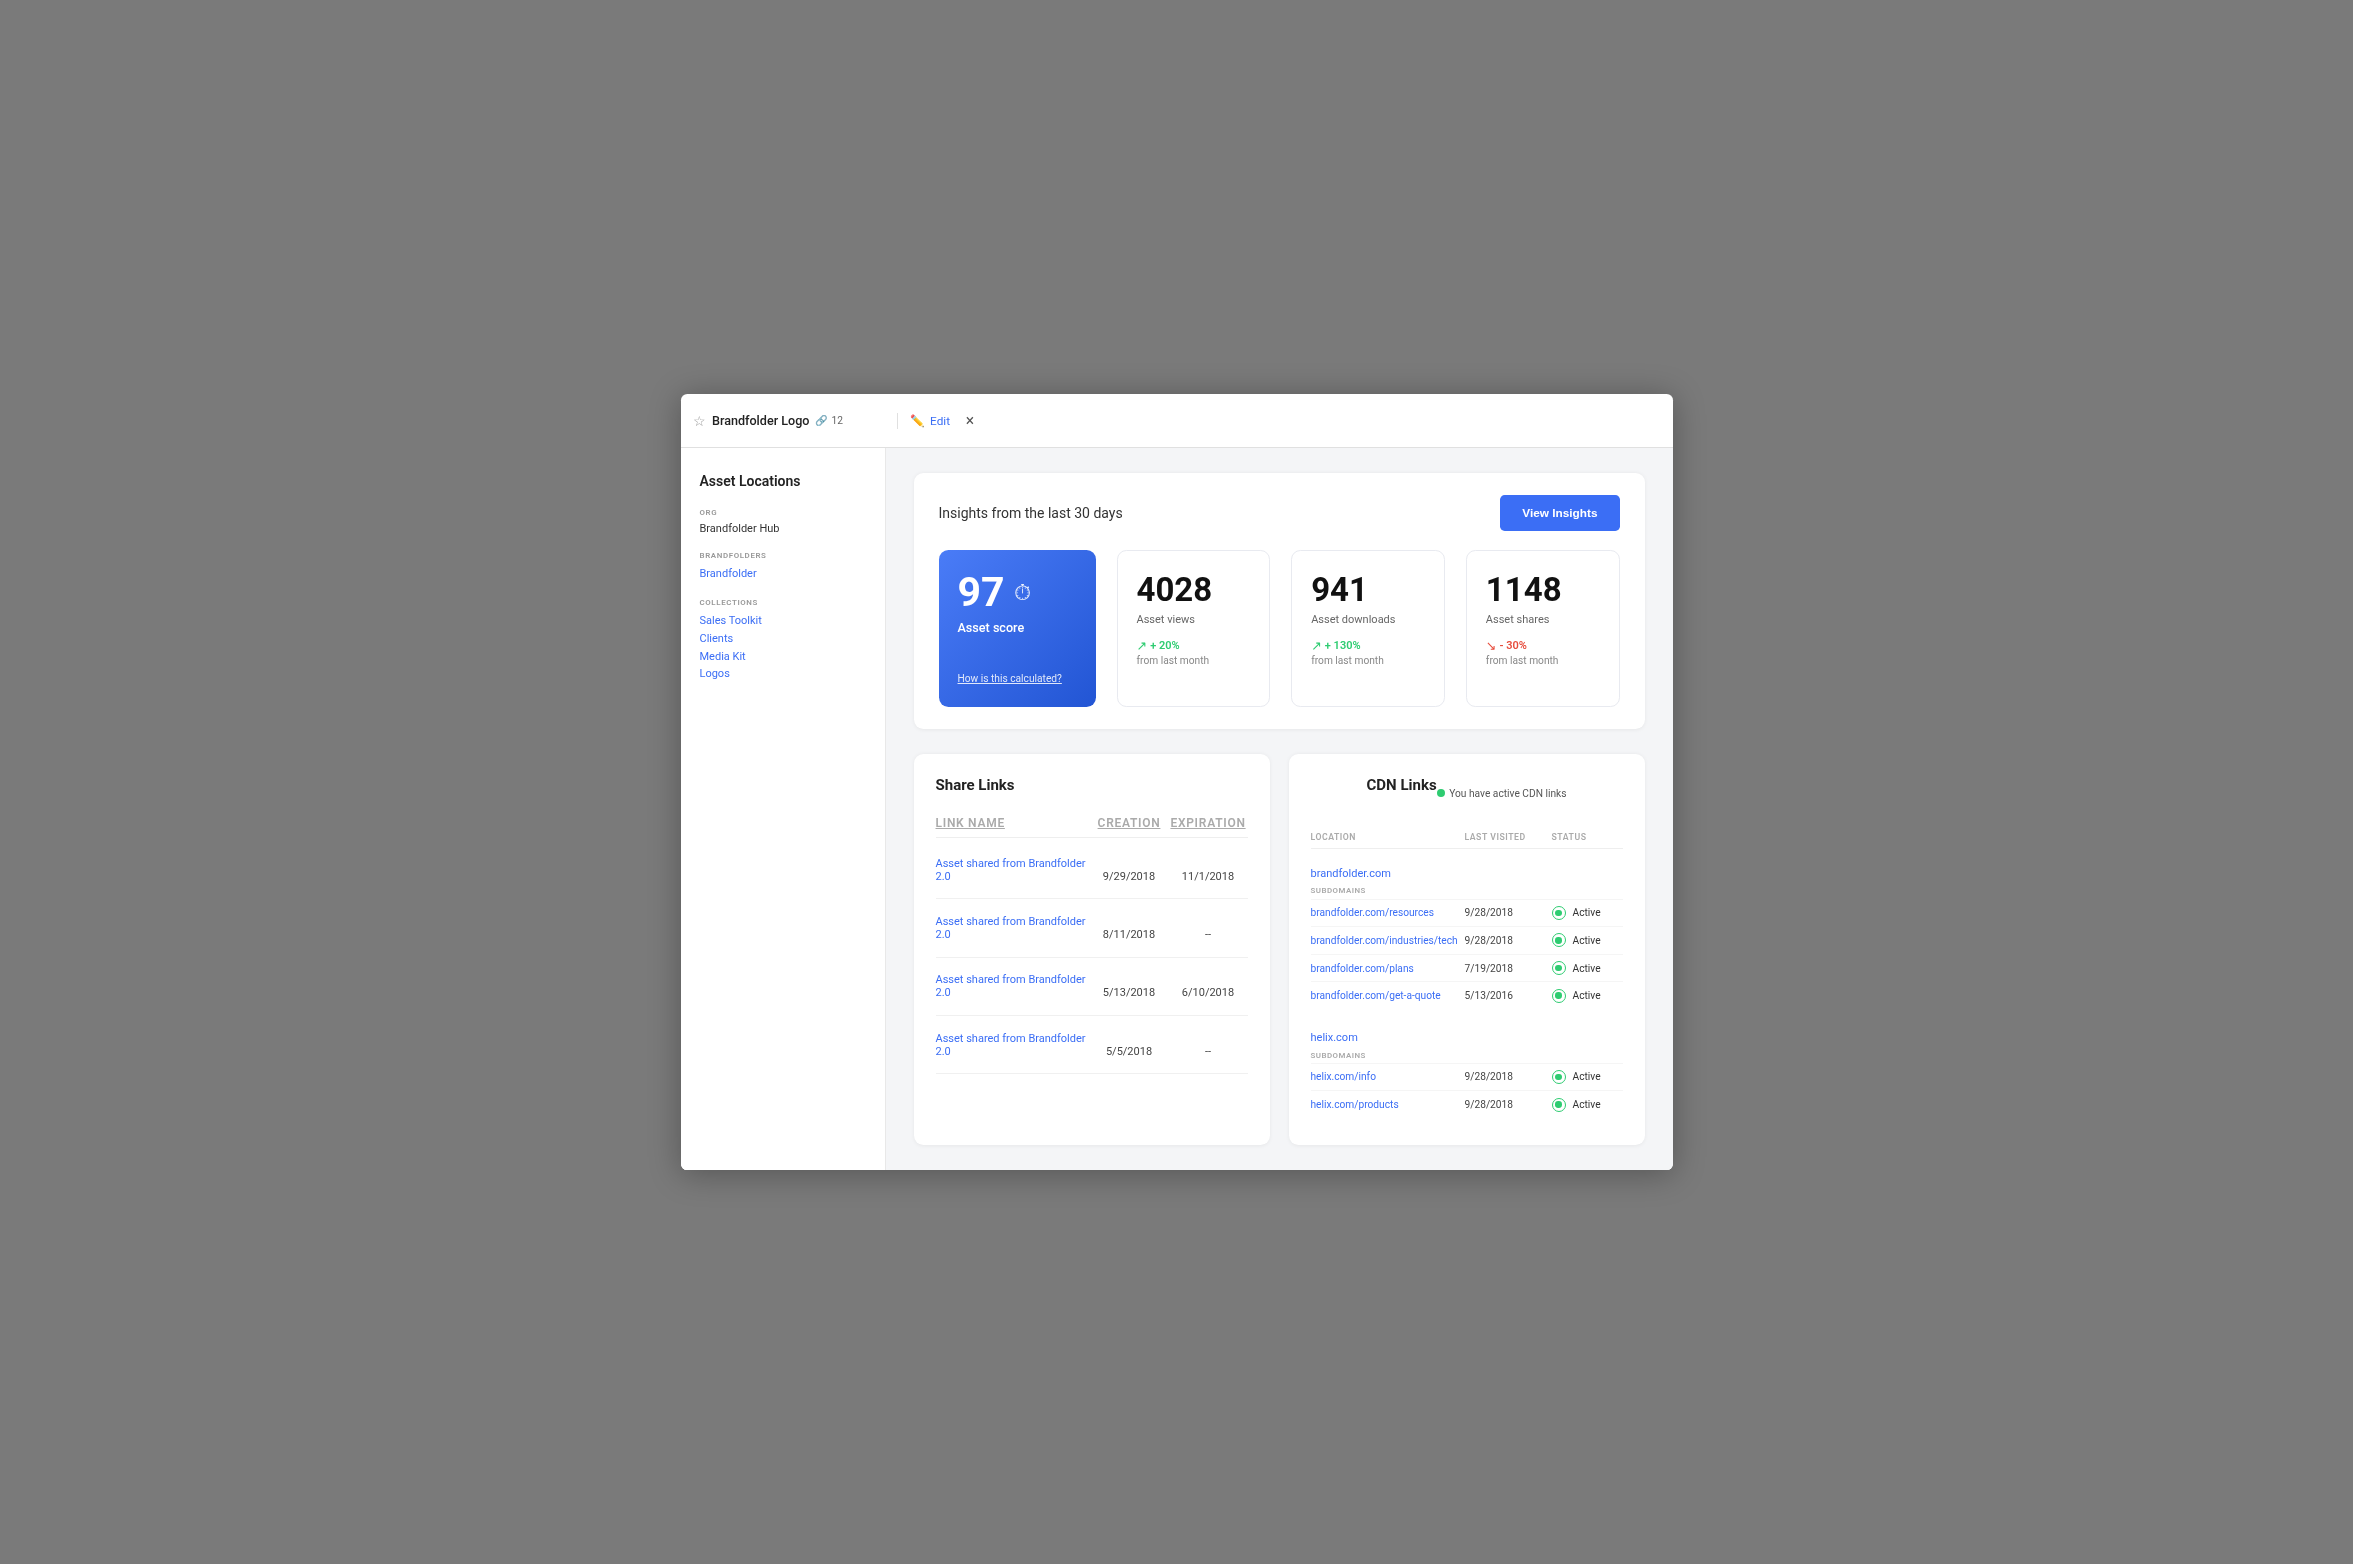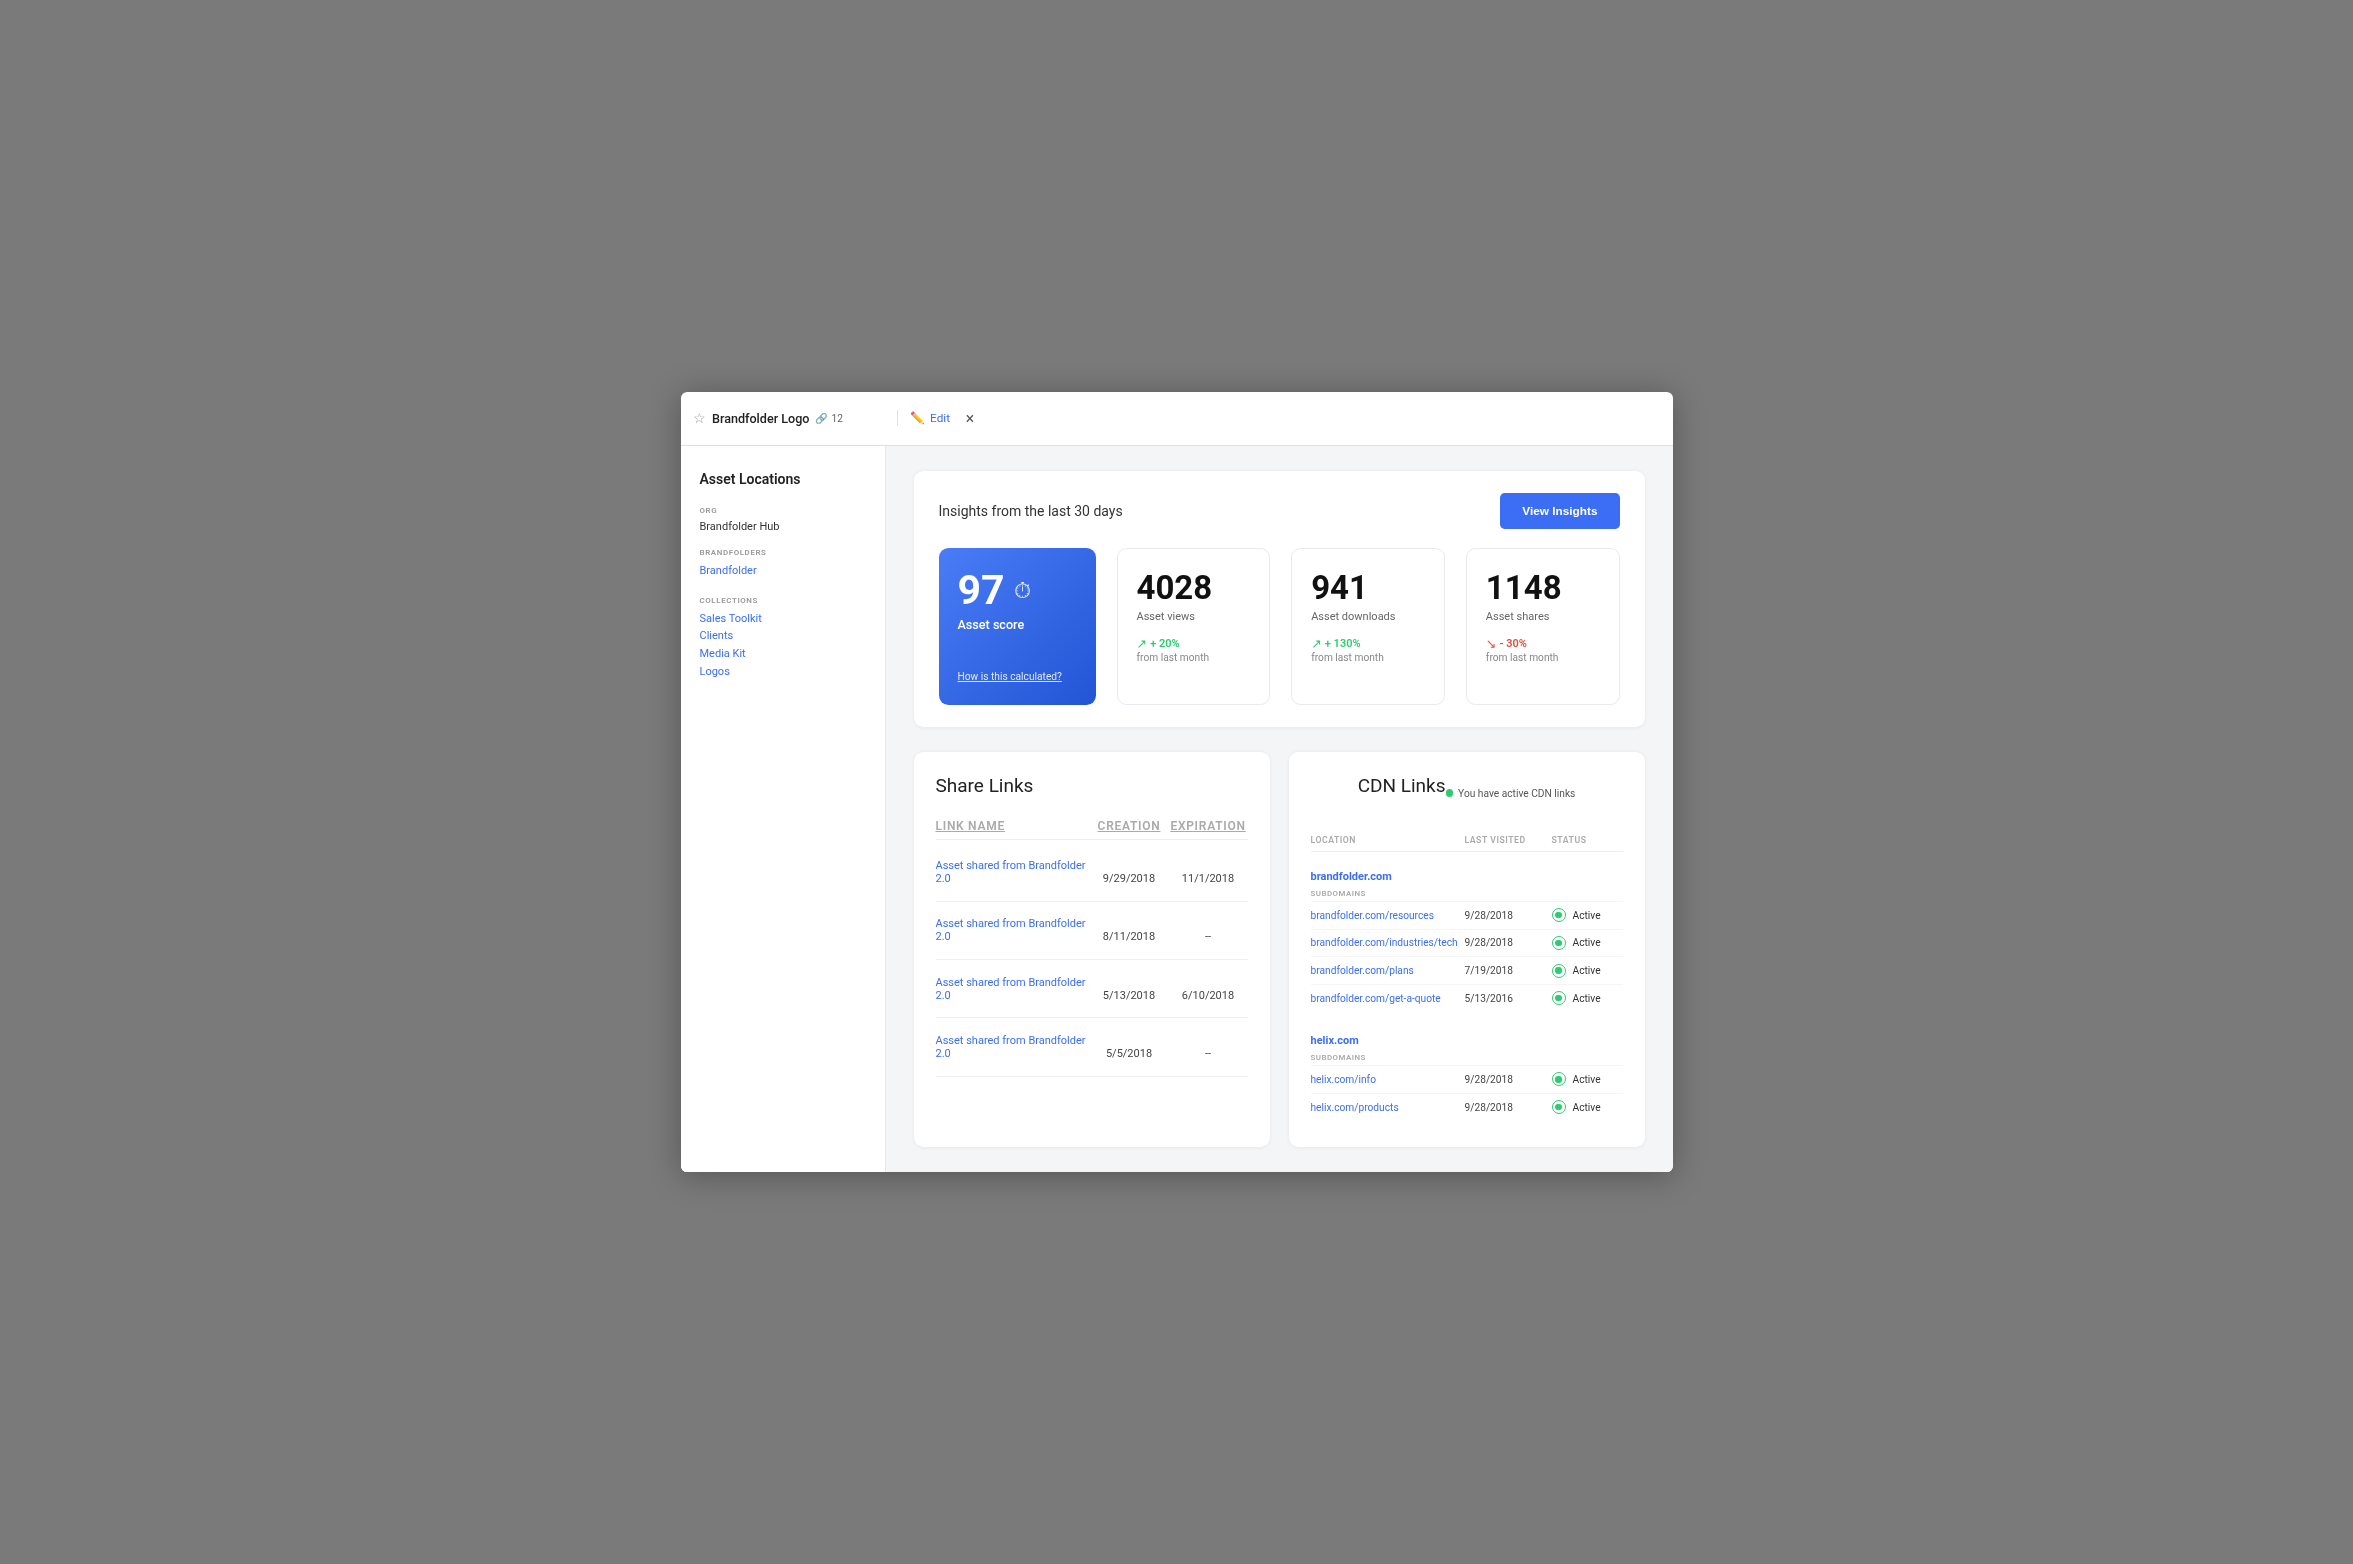--- a/index.html
+++ b/index.html
@@ -260,22 +260,22 @@
       box-shadow: 0 0.8px 4.7px rgba(0,0,0,0.06);
     }
     .cdn-section {
       flex: 1;
       background: #fff;
       border-radius: 9.4px;
       padding: 22px 22px;
       box-shadow: 0 0.8px 4.7px rgba(0,0,0,0.06);
     }
     .section-title {
-      font-size: 19px;
-      font-weight: 400;
+      font-size: 15px;
+      font-weight: 700;
       color: #222;
       margin-bottom: 15.7px;
     }
     .cdn-header {
       display: flex;
       align-items: center;
       justify-content: center;
       margin-bottom: 15.7px;
     }
     .active-badge {
@@ -332,21 +332,21 @@
     .cdn-th.location { flex: 1; }
     .cdn-th.last-visited { width: 87px; }
     .cdn-th.status { width: 71px; }
     .cdn-domain-row {
       padding: 9.4px 0 4.7px;
     }
     .cdn-domain-link {
       color: #3b6ef5;
       font-size: 11px;
       cursor: pointer;
-      font-weight: 700;
+      font-weight: 400;
     }
     .cdn-subdomain-label {
       font-size: 7.9px;
       font-weight: 600;
       color: #aaa;
       letter-spacing: 0.06em;
       text-transform: uppercase;
       padding: 6.3px 0 3.1px;
     }
     .cdn-row {

